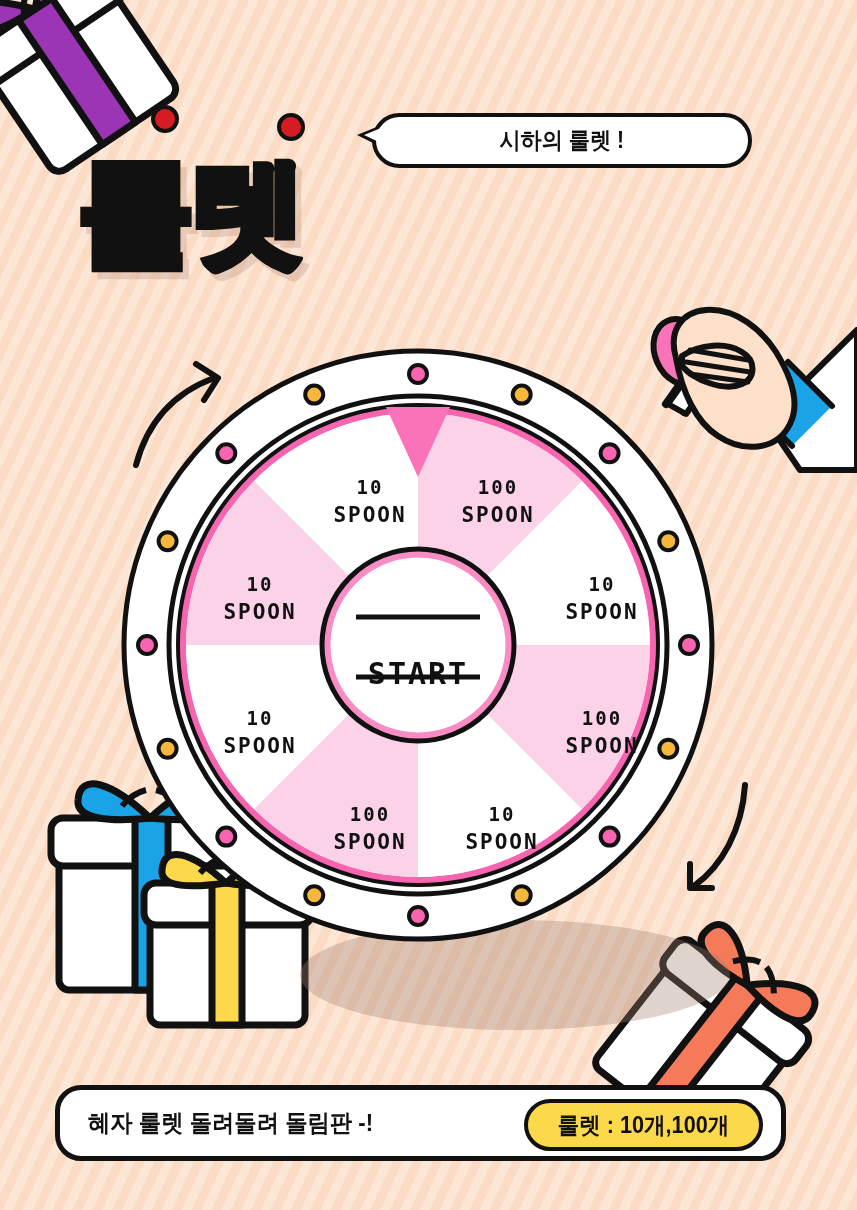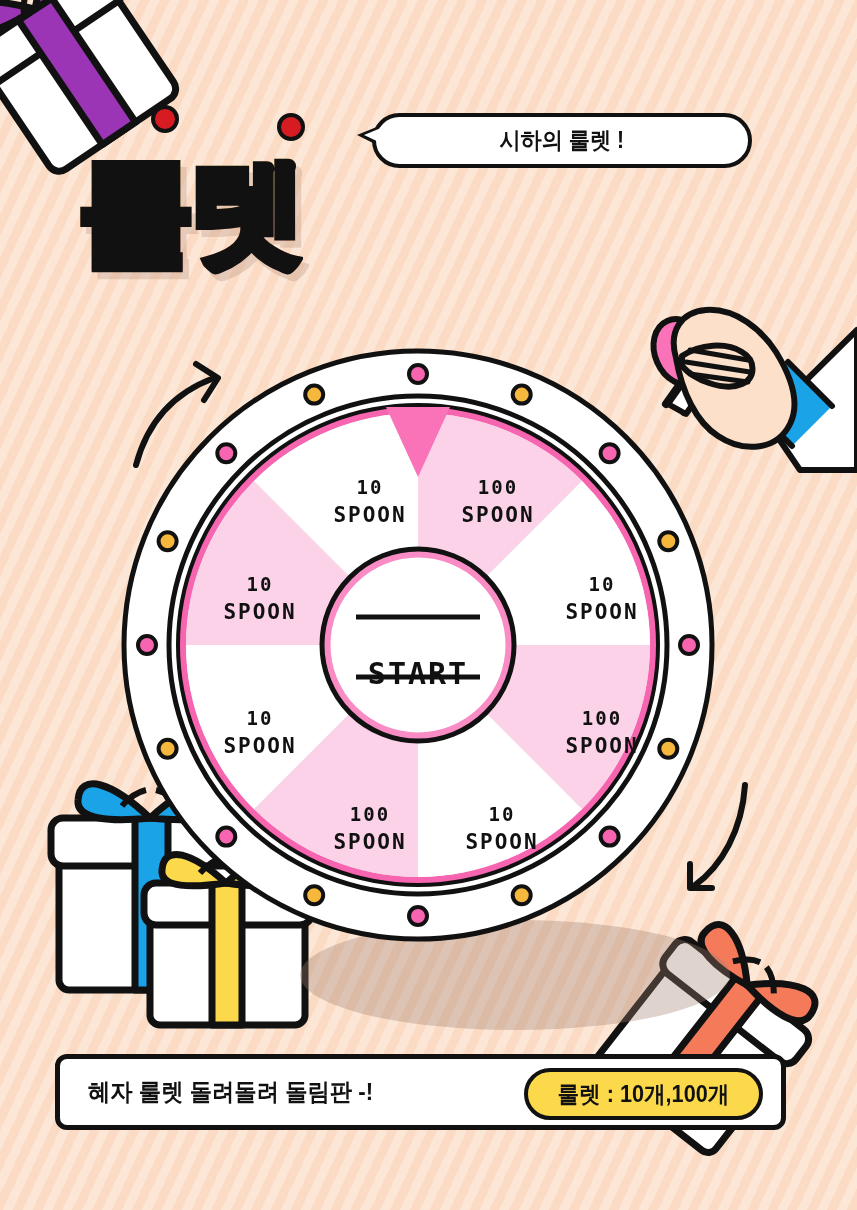--- a/index.html
+++ b/index.html
@@ -76,22 +76,22 @@
 
   
   .wheel-shadow{
     position:absolute;left:300px;top:920px;width:430px;height:110px;
     background:rgba(160,125,110,0.34);border-radius:50%;z-index:2;
   }
   .wheel{position:absolute;left:118px;top:345px;width:600px;height:600px;z-index:5;}
 
   
   .botbar{
-    position:absolute;left:55px;top:1054px;width:731px;height:76px;
-    background:#FFFFFF;border:5px solid #111;border-radius:12px;
+    position:absolute;left:55px;top:1085px;width:731px;height:76px;
+    background:#FFFFFF;border:5px solid #111;border-radius:26px;
     box-sizing:border-box;z-index:20;display:flex;align-items:center;
   }
   .botbar-txt{
     margin-left:28px;font-size:24px;font-weight:bold;color:#111;
     font-family:"Liberation Sans","DejaVu Sans",sans-serif;
     transform:scaleX(0.93);transform-origin:left center;
   }
   .botbar-badge{
     position:absolute;right:18px;top:9px;height:52px;padding:11px 24px;
     background:#FBD94B;border:4px solid #111;border-radius:26px;

